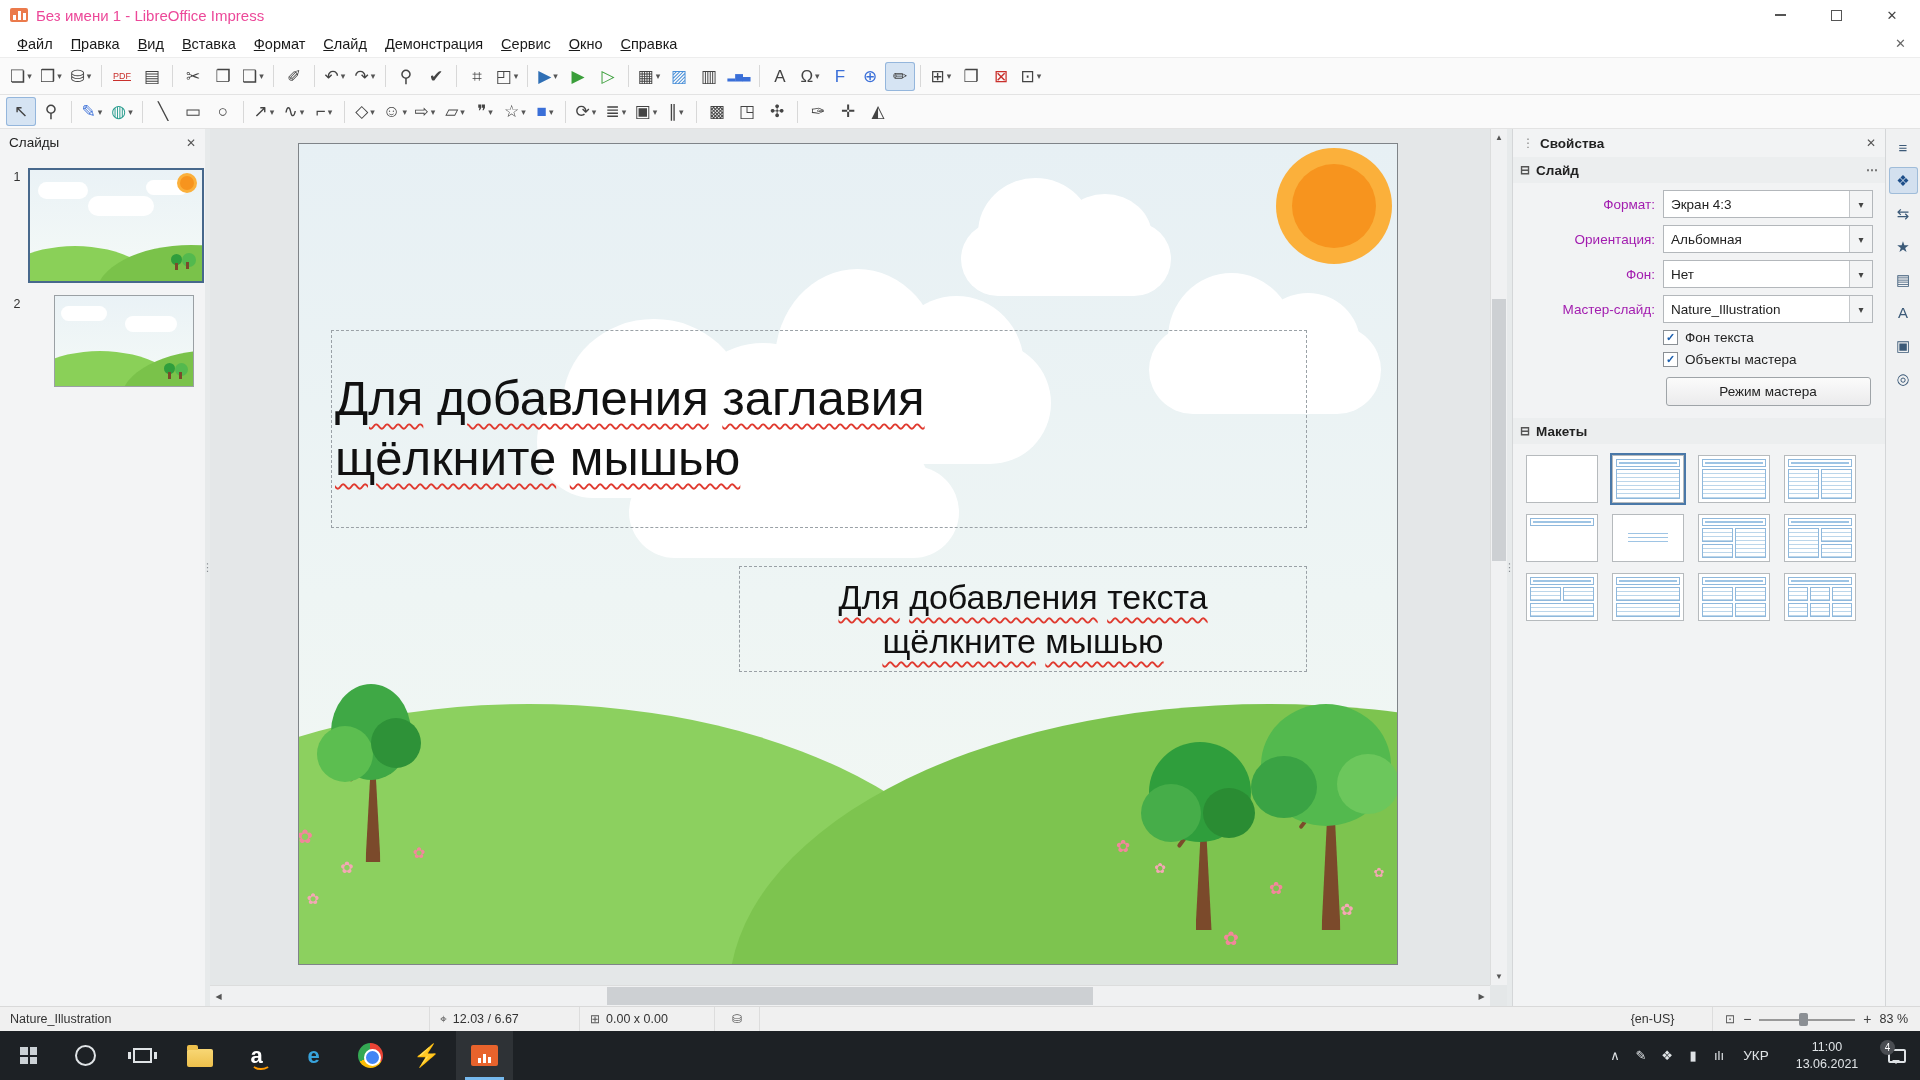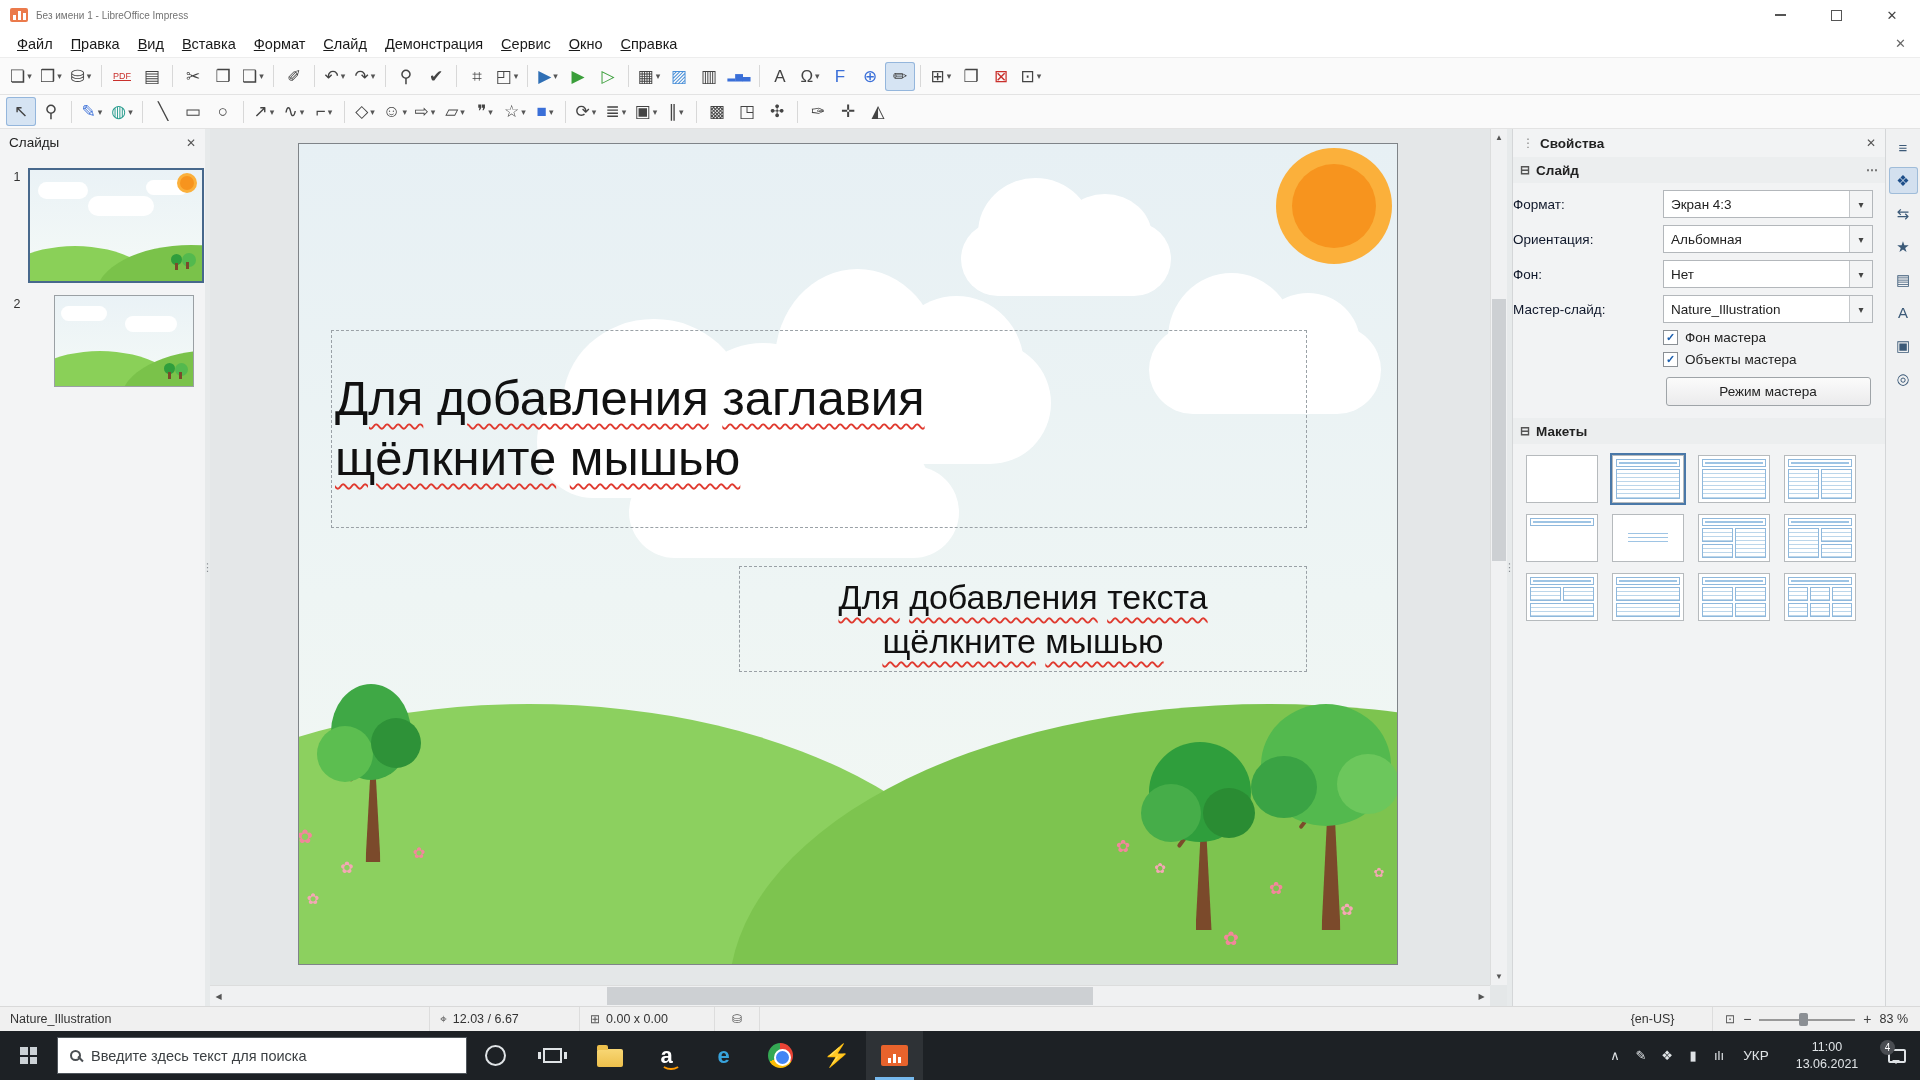--- a/index.html
+++ b/index.html
@@ -1,21 +1,21 @@
 <!DOCTYPE html>
 <html><head>
 <meta charset="utf-8">
 <style>
   *{box-sizing:border-box;margin:0;padding:0}
   html,body{width:1920px;height:1080px;overflow:hidden;font-family:"Liberation Sans",sans-serif;background:#fff}
   
   .titlebar{height:30px;display:flex;align-items:center;background:#fff;padding-left:10px}
   .app-mini{width:18px;height:14px;background:#e8632c;border-radius:2px;display:flex;align-items:flex-end;justify-content:center;gap:2px;padding:2px;margin-right:8px;opacity:.85}
   .app-mini i{display:block;width:3px;background:#fff}
-  .title-text{font-size:10px;color:#737373}
+  .title-text{font-size:15px;color:#ec4899}
   .win-controls{margin-left:auto;display:flex;height:30px}
   .win-btn{width:56px;display:flex;align-items:center;justify-content:center;color:#444;font-size:13px}
   .wb-min{width:11px;height:1.5px;background:#555}
   .wb-max{width:11px;height:11px;border:1.5px solid #555}
   
   .menubar{height:28px;display:flex;align-items:center;background:#fff;padding-left:8px;border-bottom:1px solid #ededed}
   .menu-item{padding:3px 9px;font-size:14.5px;color:#1a1a1a;cursor:default}
   .menu-item::first-letter{text-decoration:underline}
   .close-doc{margin-left:auto;margin-right:14px;color:#666;font-size:13px}
   
@@ -114,21 +114,21 @@
   
   .props{width:373px;background:#f2f3f4;border-left:1px solid #d4d6d8;display:flex;flex-direction:column;font-size:13.5px;color:#222}
   .deck-header{height:28px;display:flex;align-items:center;padding:0 9px;gap:6px}
   .deck-grip{color:#888;font-size:12px}
   .deck-title{font-weight:bold}
   .deck-close{margin-left:auto;color:#555;font-size:12px}
   .section-header{height:26px;display:flex;align-items:center;gap:6px;padding:0 7px;font-weight:bold;background:#eceeef}
   .collapse{color:#555;font-size:12px}
   .sec-more{margin-left:auto;color:#666;font-size:12px}
   .prop-row{display:flex;align-items:center;margin-top:7px;padding-right:12px}
-  .prop-label{width:150px;text-align:left;padding-right:8px;color:#0f172a}
+  .prop-label{width:150px;text-align:right;padding-right:8px;color:#a21caf}
   .combo{flex:1;height:28px;background:#fff;border:1px solid #b3b7bb;display:flex;align-items:center}
   .combo-value{flex:1;padding-left:7px;white-space:nowrap;overflow:hidden}
   .combo-btn{width:23px;height:100%;border-left:1px solid #c4c7ca;background:#f3f4f5;display:flex;align-items:center;justify-content:center;font-size:10px;color:#444}
   .prop-btn{height:29px;border:1px solid #9fa4a8;background:linear-gradient(#fbfbfb,#ebebec);border-radius:3px;display:flex;align-items:center;justify-content:center;padding:0 10px}
   .btn-flex{flex:1}
   .check-row{display:flex;align-items:center;margin:7px 12px 0 150px}
   .checkbox{width:15px;height:15px;border:1px solid #8a8f94;background:#fff;display:inline-flex;align-items:center;justify-content:center;margin-right:7px}
   .check{font-size:11px;color:#1c5fae;font-weight:bold;line-height:1}
   .master-btn-row{display:flex;justify-content:center;margin:10px 12px 12px 150px}
   .master-btn{width:205px}
@@ -603,21 +603,21 @@
       <span class="prop-label">Мастер-слайд:</span>
       <div class="combo">
         <span class="combo-value">Nature_Illustration</span>
         <span class="combo-btn">▾</span>
       </div>
     </div>
     <div class="check-row">
       <span class="checkbox">
           <span class="check">✓</span>
         </span>
-      <span>Фон мастера</span>
+      <span>Фон текста</span>
     </div>
     <div class="check-row">
       <span class="checkbox">
           <span class="check">✓</span>
         </span>
       <span>Объекты мастера</span>
     </div>
     <div class="master-btn-row">
       <div class="prop-btn master-btn">Режим мастера</div>
     </div>
@@ -780,24 +780,20 @@
 </div>
 
 <div class="taskbar">
   <div class="tb-item">
     <span class="win-logo">
         <i></i>
         <i></i>
         <i></i>
         <i></i>
       </span>
-  </div>
-  <div class="tb-search">
-    <span class="mag"></span>
-    <span class="search-ph">Введите здесь текст для поиска</span>
   </div>
   <div class="tb-item">
       <span class="cortana-ring"></span>
     </div>
   <div class="tb-item">
       <span class="tv-icon"></span>
     </div>
   <span style="display:flex">
       <div class="tb-item">
         <span class="folder-ic"></span>

